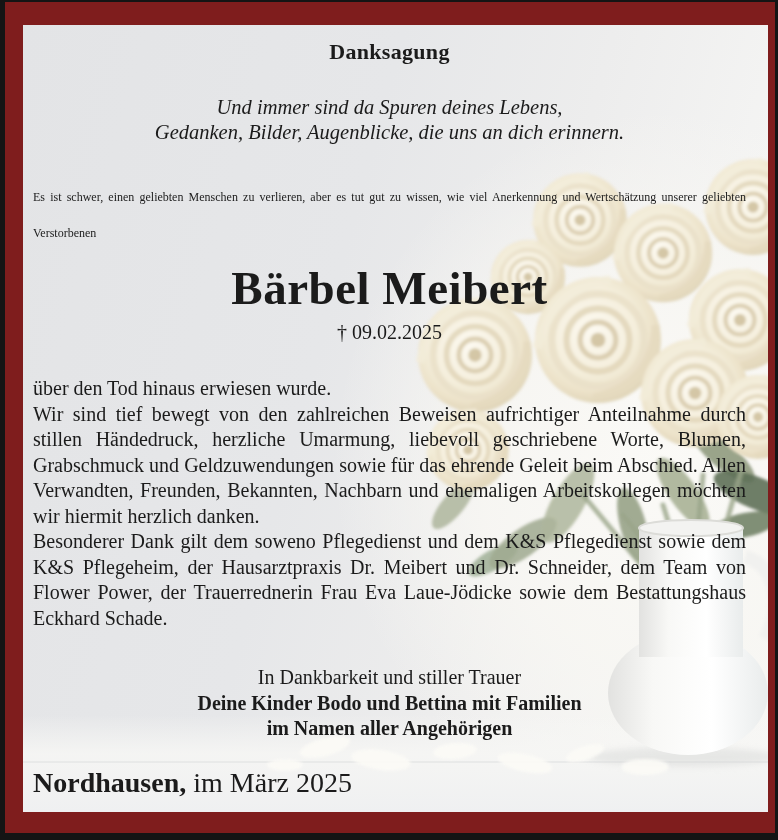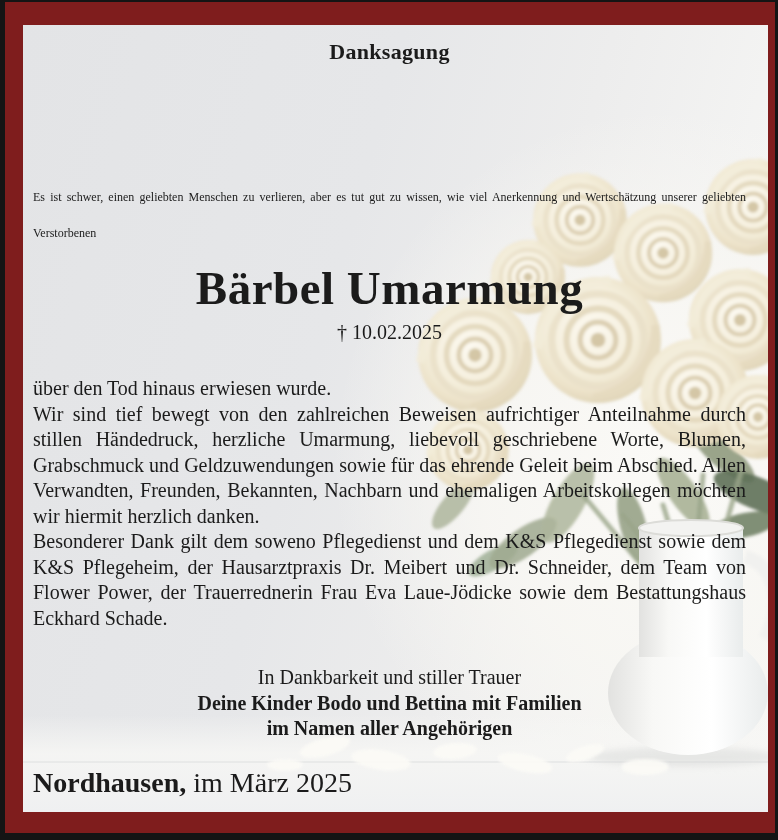--- a/index.html
+++ b/index.html
@@ -127,25 +127,29 @@
           <ellipse cx="502" cy="738" rx="28" ry="9" transform="rotate(12 502 738)"></ellipse>
           <ellipse cx="562" cy="728" rx="20" ry="7" transform="rotate(-18 562 728)"></ellipse>
           <ellipse cx="622" cy="742" rx="24" ry="8"></ellipse>
         </g>
       </svg>
 
       <div class="text-layer">
 
         <p class="col center title">Danksagung</p>
 
+        <div class="col center epigraph">
+          <p>Und immer sind da Spuren deines Lebens,</p>
+          <p>Gedanken, Bilder, Augenblicke, die uns an dich erinnern.</p>
+        </div>
 
         <p class="col intro">Es ist schwer, einen geliebten Menschen zu verlieren, aber es tut gut zu wissen, wie viel Anerkennung und Wertschätzung unserer geliebten Verstorbenen</p>
 
-        <p class="col center name">Bärbel Umarmung</p>
-        <p class="col center ddate">† 10.02.2025</p>
+        <p class="col center name">Bärbel Meibert</p>
+        <p class="col center ddate">† 09.02.2025</p>
 
         <div class="col center closing">
           <p>In Dankbarkeit und stiller Trauer</p>
           <p class="b">Deine Kinder Bodo und Bettina mit Familien</p>
           <p class="b">im Namen aller Angehörigen</p>
         </div>
 
         <div class="col bodyblock">
           <p class="noj">über den Tod hinaus erwiesen wurde.</p>
           <p>Wir sind tief bewegt von den zahlreichen Beweisen aufrichtiger Anteilnahme durch stillen Händedruck, herzliche Umarmung, liebevoll geschriebene Worte, Blumen, Grabschmuck und Geldzuwendungen sowie für das ehrende Geleit beim Abschied. Allen Verwandten, Freunden, Bekannten, Nachbarn und ehemaligen Arbeitskollegen möchten wir hiermit herzlich danken.</p>

